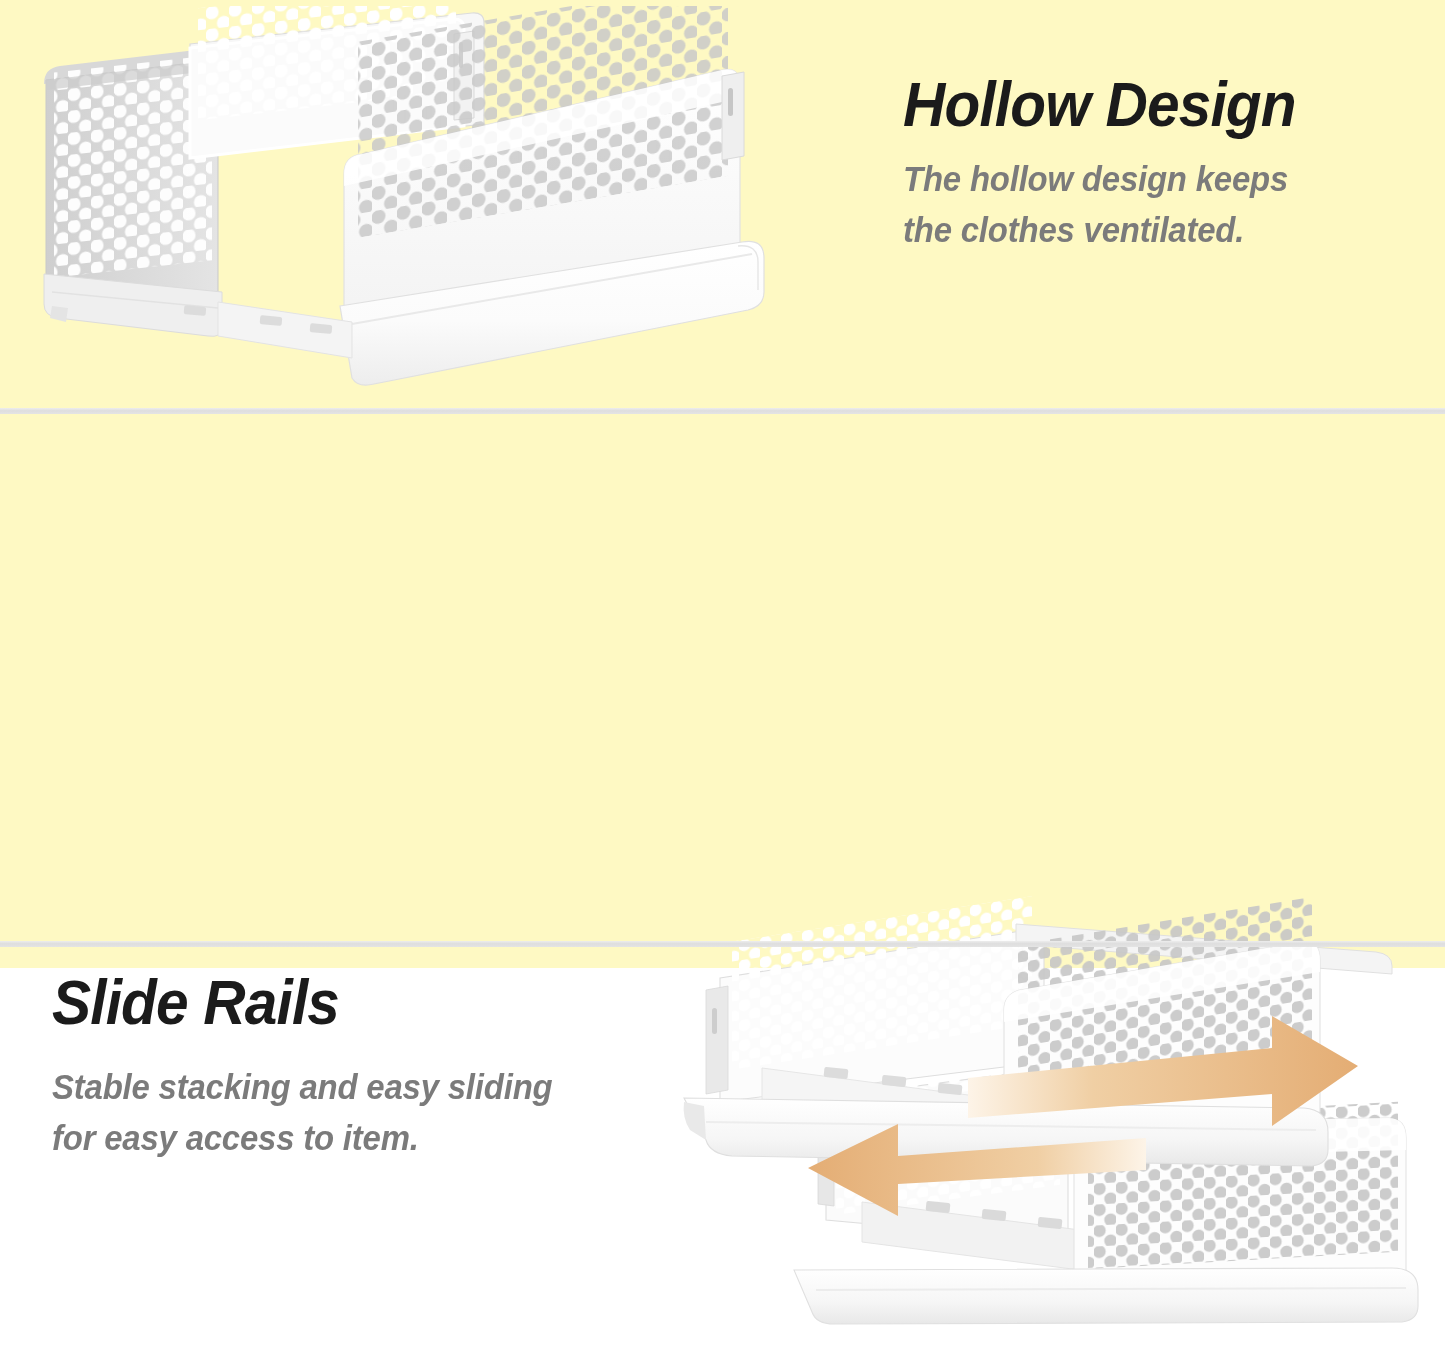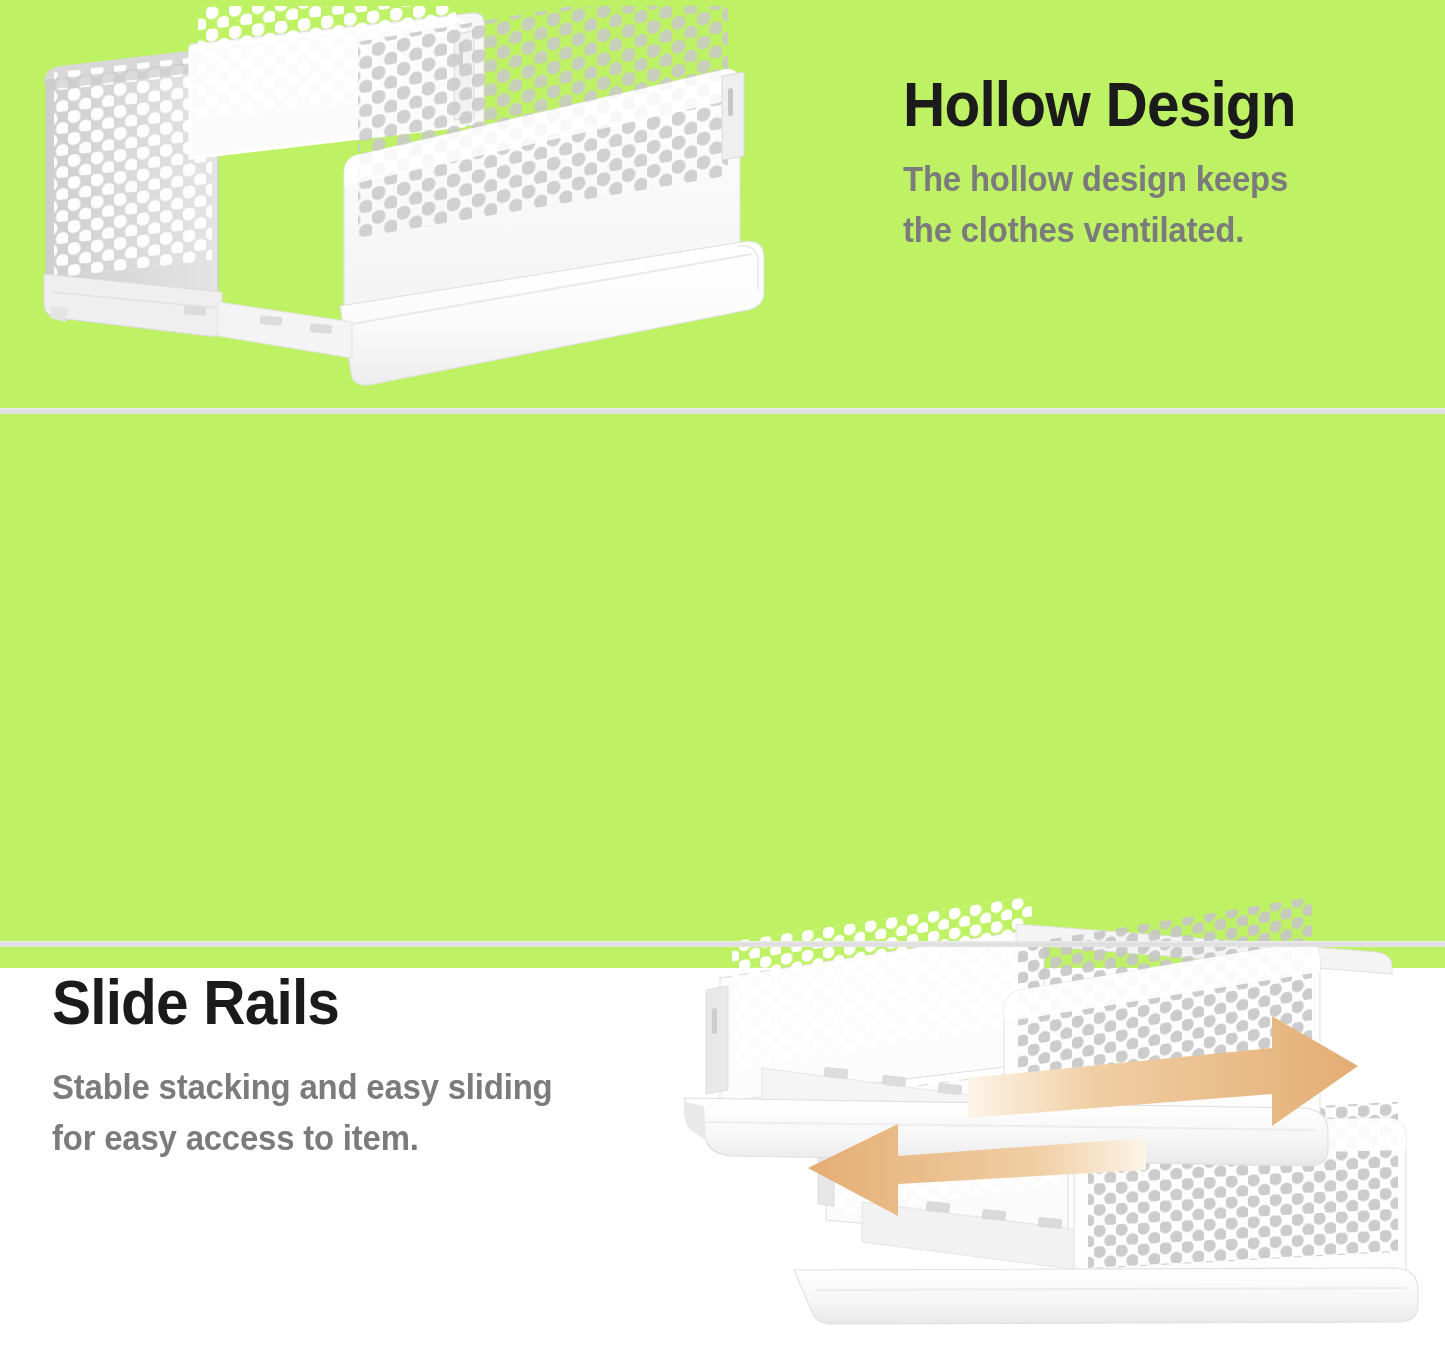--- a/index.html
+++ b/index.html
@@ -12,21 +12,22 @@
     height: 1358px;
     font-family: "Liberation Sans", "DejaVu Sans", sans-serif;
     overflow: hidden;
     position: relative;
   }
 
   .infographic {
     position: relative;
     width: 1445px;
     height: 968px;
-    background: #bef264;
+    background: #fef9c3;
+    font-style: italic;
   }
 
   
   .panel {
     position: absolute;
     left: 0;
     width: 1445px;
     display: flex;
     align-items: center;
   }

